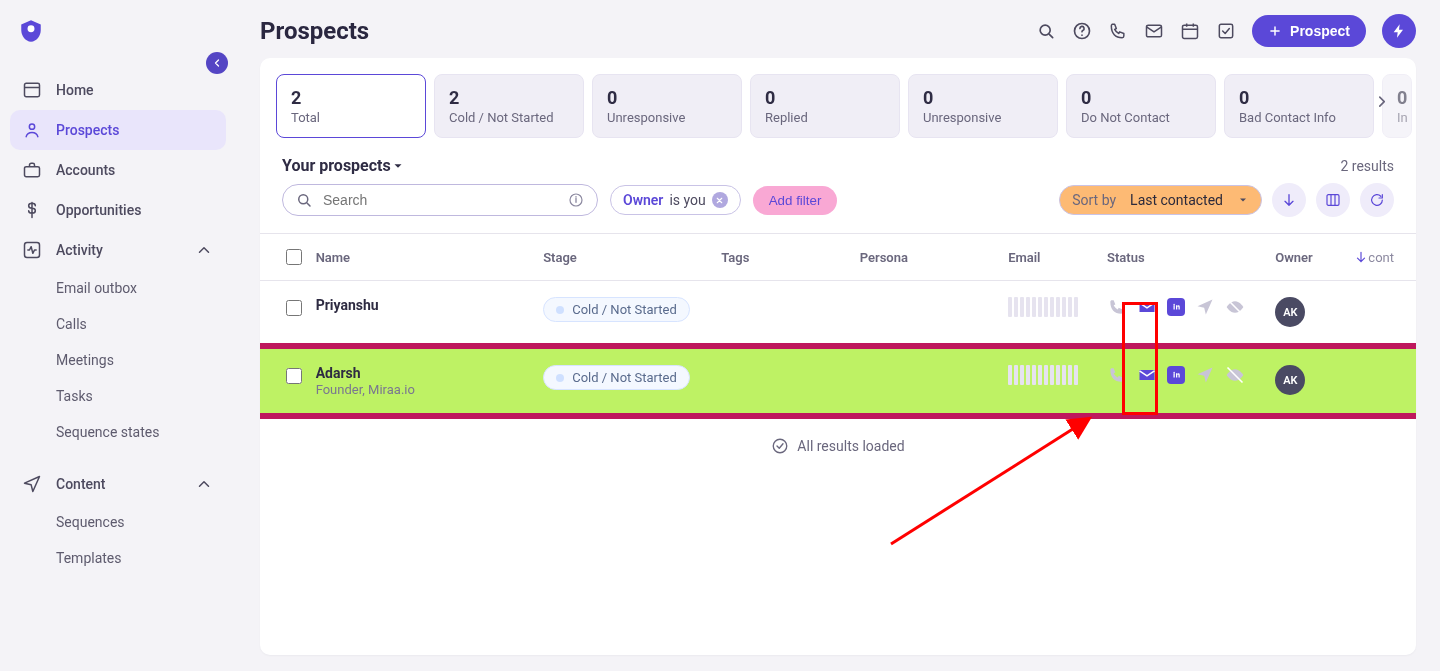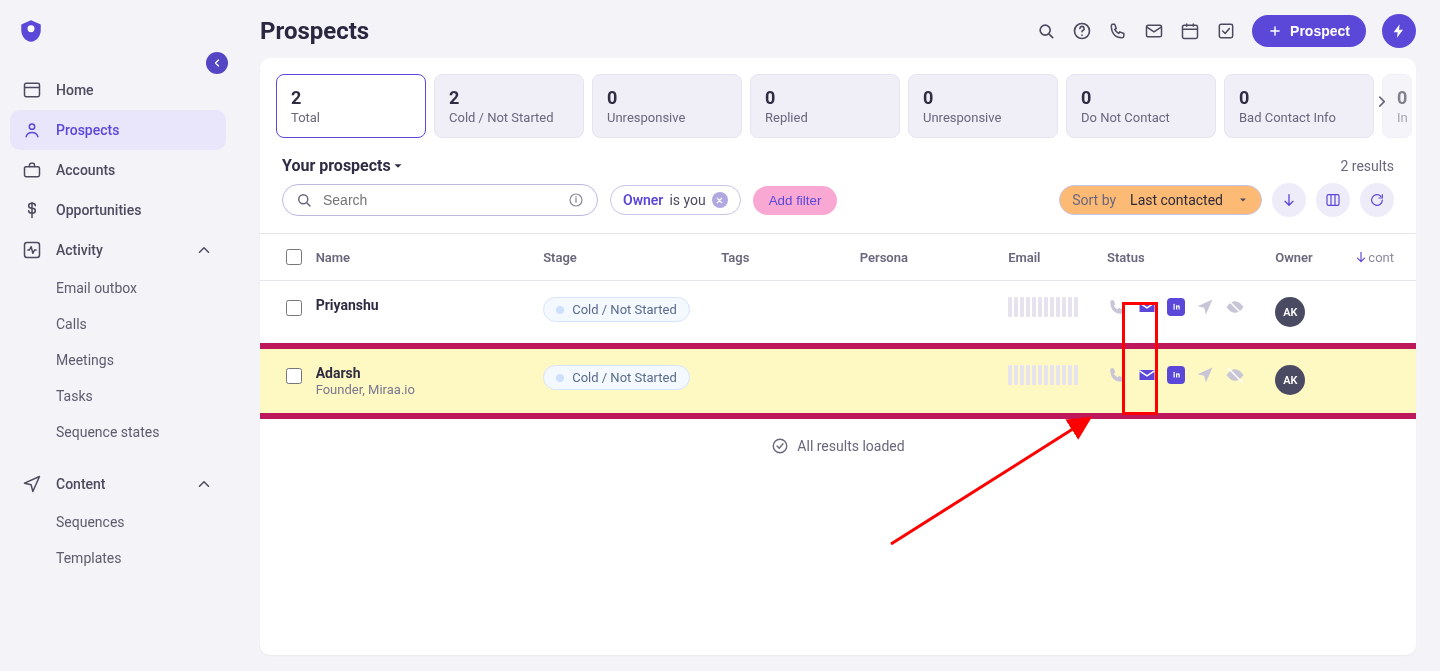--- a/index.html
+++ b/index.html
@@ -473,21 +473,21 @@
               <path d="M3 3l18 18" stroke="#fff" stroke-width="2"></path>
             </svg>
         </div>
       </div>
       <div class="col-owner">
         <div class="avatar">AK</div>
       </div>
       <div class="col-last"></div>
     </div>
 
-    <div class="trow" style="background:#fef9c3;">
+    <div class="trow" style="background:#bef264;">
       <div class="cb">
           <input type="checkbox" style="">
         </div>
       <div class="col-name">
         <div class="name">Adarsh</div>
         <div class="subn">Founder, Miraa.io</div>
       </div>
       <div class="col-stage">
         <span class="stage-chip">
           <span class="dot"></span>

